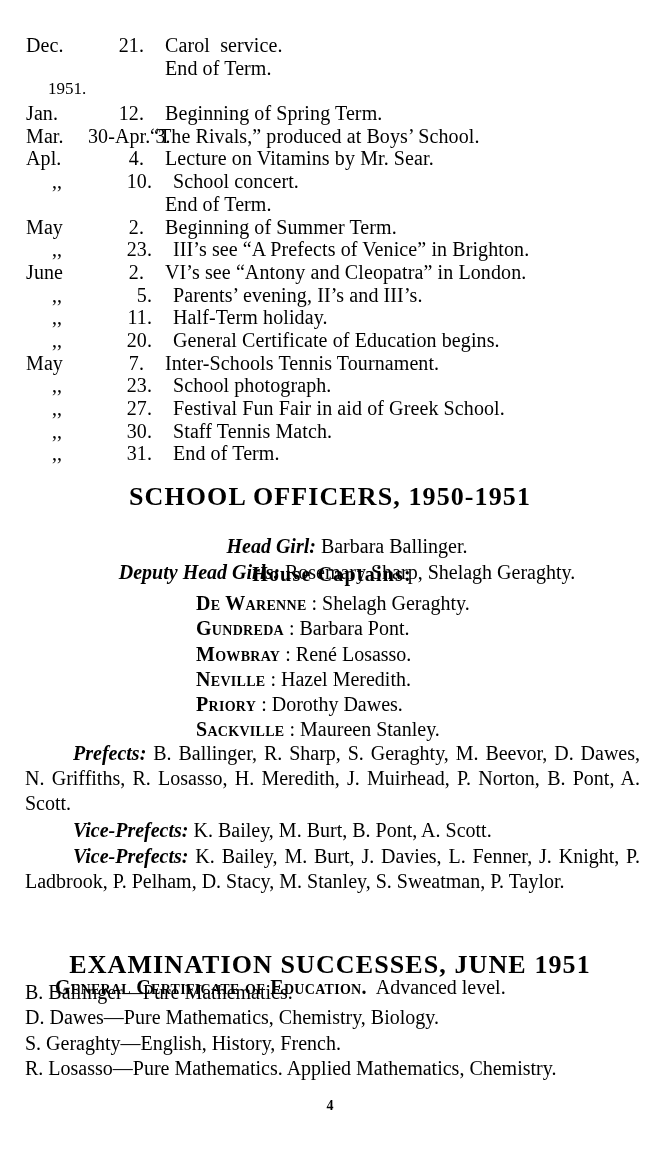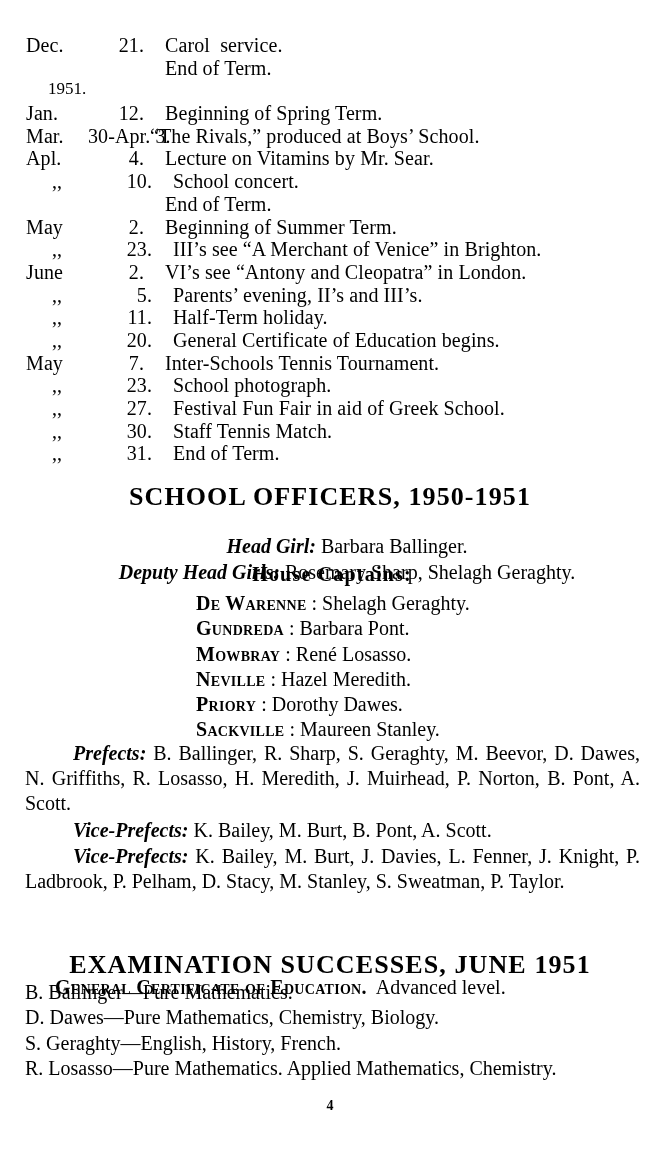--- a/index.html
+++ b/index.html
@@ -214,21 +214,21 @@
         <span class="cal-desc">End of Term.</span>
       </div>
       <div class="cal-row">
         <span class="cal-month">May</span>
         <span class="cal-day">2.</span>
         <span class="cal-desc">Beginning of Summer Term.</span>
       </div>
       <div class="cal-row">
         <span class="cal-month ditto">,,</span>
         <span class="cal-day">23.</span>
-        <span class="cal-desc">III’s see “A Merchant of Venice” in Brighton.</span>
+        <span class="cal-desc">III’s see “A Prefects of Venice” in Brighton.</span>
       </div>
       <div class="cal-row">
         <span class="cal-month">June</span>
         <span class="cal-day">2.</span>
         <span class="cal-desc">VI’s see “Antony and Cleopatra” in London.</span>
       </div>
       <div class="cal-row">
         <span class="cal-month ditto">,,</span>
         <span class="cal-day">5.</span>
         <span class="cal-desc">Parents’ evening, II’s and III’s.</span>

